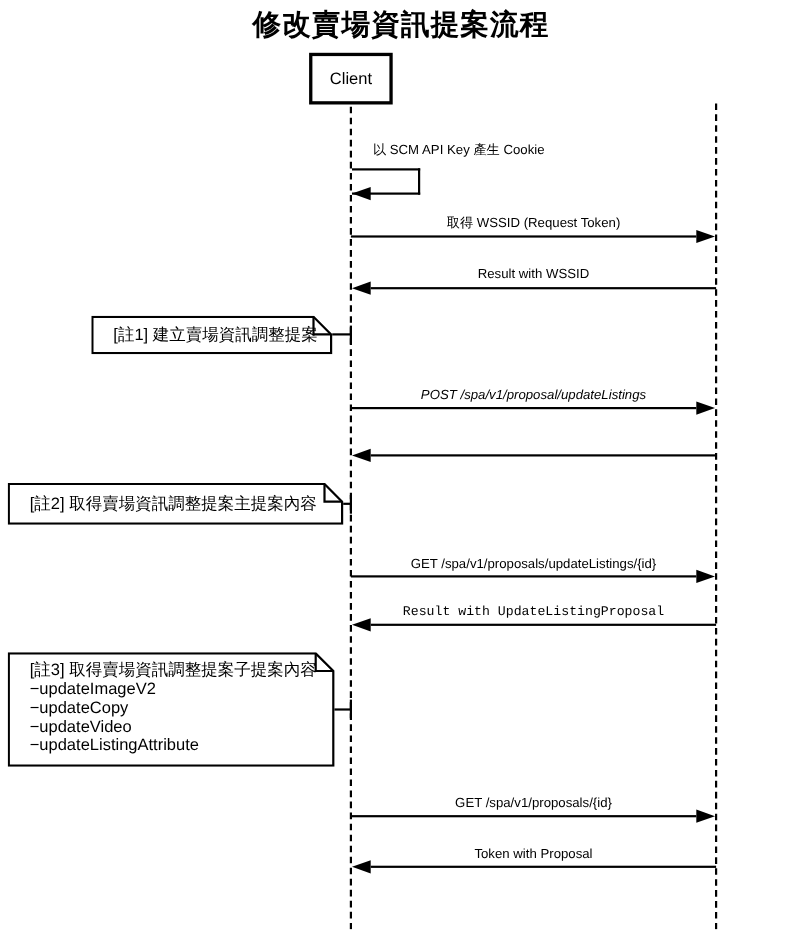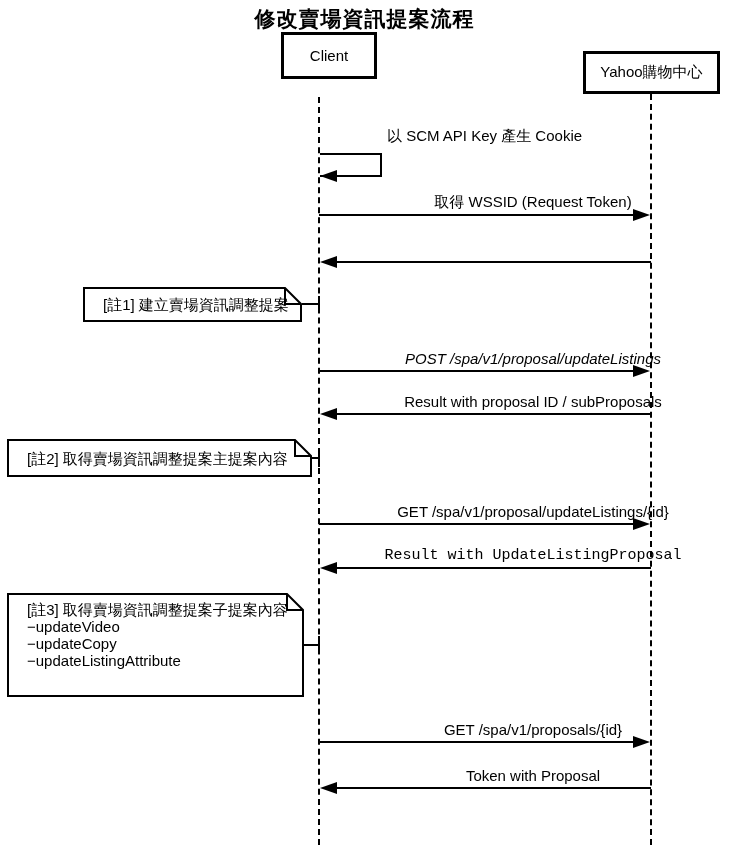--- a/index.html
+++ b/index.html
@@ -4,32 +4,31 @@
 <style>
   html,body { margin:0; padding:0; background:#ffffff; }
   .canvas {
     position:relative; width:729px; height:845px; background:#ffffff;
     font-family:"Liberation Sans","DejaVu Sans",sans-serif; color:#000;
     overflow:hidden;
   }
   .abs { position:absolute; }
   .title {
     left:0; right:0; top:5px; text-align:center;
-    font-size:21px; font-weight:700; letter-spacing:1px;
+    font-size:26px; font-weight:700; letter-spacing:1px;
   }
   .actor {
     border:3px solid #000; background:#fff; box-sizing:border-box;
     display:flex; align-items:center; justify-content:center;
     font-size:15px; white-space:nowrap;
   }
   .lifeline { width:0; border-left:2px dashed #000; }
   .msg-label {
-    text-align:center; font-size:15px; white-space:nowrap; height:18px;
+    text-align:center; font-size:12px; white-space:nowrap; height:18px;
     line-height:18px;
-    margin-left:48px;
   }
   .msg-line { height:0; border-top:2px solid #000; }
   .arr { width:0; height:0; }
   .arr-right { border-top:6px solid transparent; border-bottom:6px solid transparent; border-left:17px solid #000; }
   .arr-left  { border-top:6px solid transparent; border-bottom:6px solid transparent; border-right:17px solid #000; }
   .selfloop { box-sizing:border-box; border:2px solid #000; border-left:none; }
   .note { box-sizing:border-box; }
   .note svg { position:absolute; left:0; top:0; }
   .note-text {
     position:absolute; font-size:15px; white-space:nowrap; line-height:17px;
@@ -41,83 +40,81 @@
 </head>
 <body>
 
 <div class="canvas">
 
   <div class="abs title">修改賣場資訊提案流程</div>
 
   <div class="abs lifeline" style="left:318px; top:97px; height:748px;"></div>
   <div class="abs lifeline" style="left:650px; top:94px; height:751px;"></div>
 
-  <div class="abs actor" style="left:281px; top:32px; width:96px; height:47px;">
+  <div class="abs actor" style="left:281px; top:48px; width:76px; height:47px;">
     <span>Client</span>
-  </div>
-  <div class="abs actor" style="left:583px; top:51px; width:137px; height:43px;">
-    <span>Yahoo購物中心</span>
   </div>
 
   <div class="abs msg-label" style="left:339px; top:127px; text-align:left;">以 SCM API Key 產生 Cookie</div>
   <div class="abs selfloop" style="left:320px; top:153px; width:62px; height:24px;"></div>
   <div class="abs arr arr-left" style="left:320px; top:170px;"></div>
 
   <div class="abs msg-label" style="left:319px; top:193px; width:332px;">取得 WSSID (Request Token)</div>
   <div class="abs msg-line" style="left:319px; top:214px; width:314px;"></div>
   <div class="abs arr arr-right" style="left:633px; top:209px;"></div>
 
+  <div class="abs msg-label" style="left:319px; top:240px; width:332px;">Result with WSSID</div>
   <div class="abs msg-line" style="left:337px; top:261px; width:314px;"></div>
   <div class="abs arr arr-left" style="left:320px; top:256px;"></div>
 
   <div class="abs note" style="left:83px; top:287px; width:220px; height:35px;">
     <svg width="220" height="35">
       <polygon points="1,1 202,1 218,17 218,34 1,34" fill="#ffffff" stroke="#000000" stroke-width="2"></polygon>
       <polyline points="202,1 202,17 218,17" fill="none" stroke="#000000" stroke-width="2"></polyline>
     </svg>
     <div class="note-text note-single" style="left:20px; top:0; height:35px;">[註1] 建立賣場資訊調整提案</div>
   </div>
   <div class="abs conn-line" style="left:302px; top:303px; width:17px;"></div>
   <div class="abs conn-tick" style="left:318px; top:296px; height:17px;"></div>
 
   <div class="abs msg-label" style="left:319px; top:350px; width:332px;font-style:italic;">POST /spa/v1/proposal/updateListings</div>
   <div class="abs msg-line" style="left:319px; top:370px; width:314px;"></div>
   <div class="abs arr arr-right" style="left:633px; top:365px;"></div>
 
-  <div class="abs msg-label" style="left:319px; top:393px; width:332px;">Result with proposal ID / subProposals</div>
   <div class="abs msg-line" style="left:337px; top:413px; width:314px;"></div>
   <div class="abs arr arr-left" style="left:320px; top:408px;"></div>
 
   <div class="abs note" style="left:7px; top:439px; width:306px; height:38px;">
     <svg width="306" height="38">
       <polygon points="1,1 288,1 304,17 304,37 1,37" fill="#ffffff" stroke="#000000" stroke-width="2"></polygon>
       <polyline points="288,1 288,17 304,17" fill="none" stroke="#000000" stroke-width="2"></polyline>
     </svg>
     <div class="note-text note-single" style="left:20px; top:0; height:38px;">[註2] 取得賣場資訊調整提案主提案內容</div>
   </div>
   <div class="abs conn-line" style="left:312px; top:457px; width:7px;"></div>
   <div class="abs conn-tick" style="left:318px; top:450px; height:17px;"></div>
 
-  <div class="abs msg-label" style="left:319px; top:503px; width:332px;">GET /spa/v1/proposal/updateListings/{id}</div>
+  <div class="abs msg-label" style="left:319px; top:503px; width:332px;">GET /spa/v1/proposals/updateListings/{id}</div>
   <div class="abs msg-line" style="left:319px; top:523px; width:314px;"></div>
   <div class="abs arr arr-right" style="left:633px; top:518px;"></div>
 
   <div class="abs msg-label" style="left:319px; top:547px; width:332px;font-family:Liberation Mono, monospace;">Result with UpdateListingProposal</div>
   <div class="abs msg-line" style="left:337px; top:567px; width:314px;"></div>
   <div class="abs arr arr-left" style="left:320px; top:562px;"></div>
 
   <div class="abs note" style="left:7px; top:593px; width:298px; height:92px;">
     <svg width="298" height="104">
       <polygon points="1,1 280,1 296,17 296,103 1,103" fill="#ffffff" stroke="#000000" stroke-width="2"></polygon>
       <polyline points="280,1 280,17 296,17" fill="none" stroke="#000000" stroke-width="2"></polyline>
     </svg>
     <div class="note-text" style="left:20px; top:8px;">
       <div>[註3] 取得賣場資訊調整提案子提案內容</div>
+      <div>−updateImageV2</div>
+      <div>−updateCopy</div>
       <div>−updateVideo</div>
-      <div>−updateCopy</div>
       <div>−updateListingAttribute</div>
     </div>
   </div>
   <div class="abs conn-line" style="left:304px; top:644px; width:15px;"></div>
   <div class="abs conn-tick" style="left:318px; top:636px; height:17px;"></div>
 
   <div class="abs msg-label" style="left:319px; top:721px; width:332px;">GET /spa/v1/proposals/{id}</div>
   <div class="abs msg-line" style="left:319px; top:741px; width:314px;"></div>
   <div class="abs arr arr-right" style="left:633px; top:736px;"></div>
 

